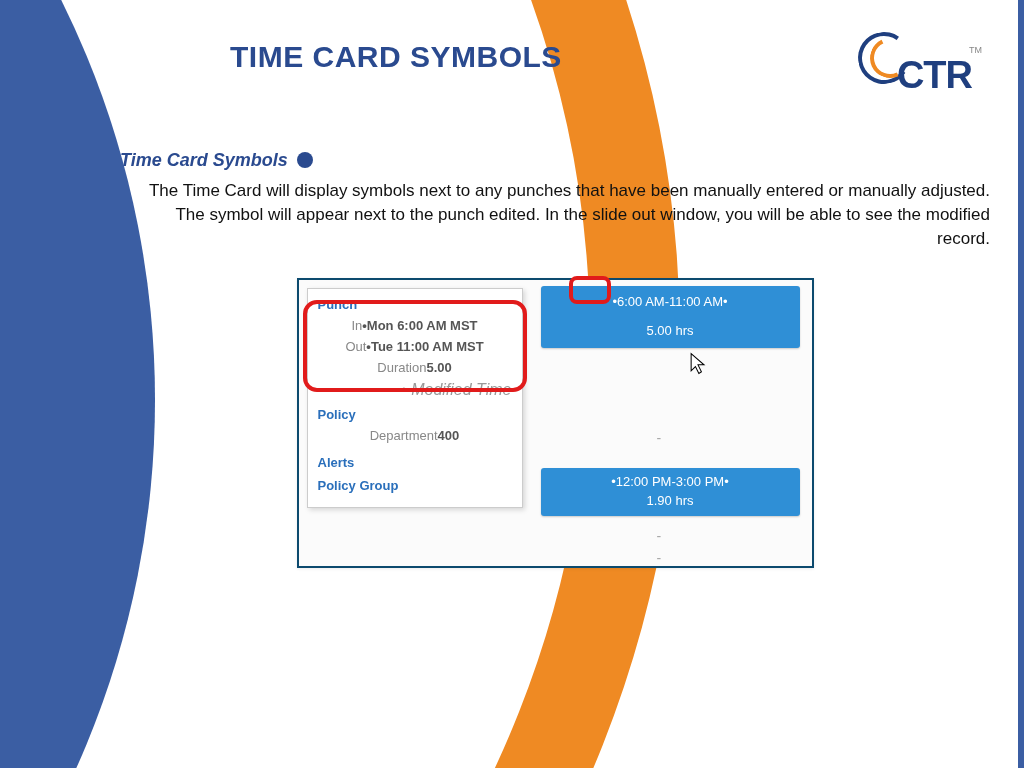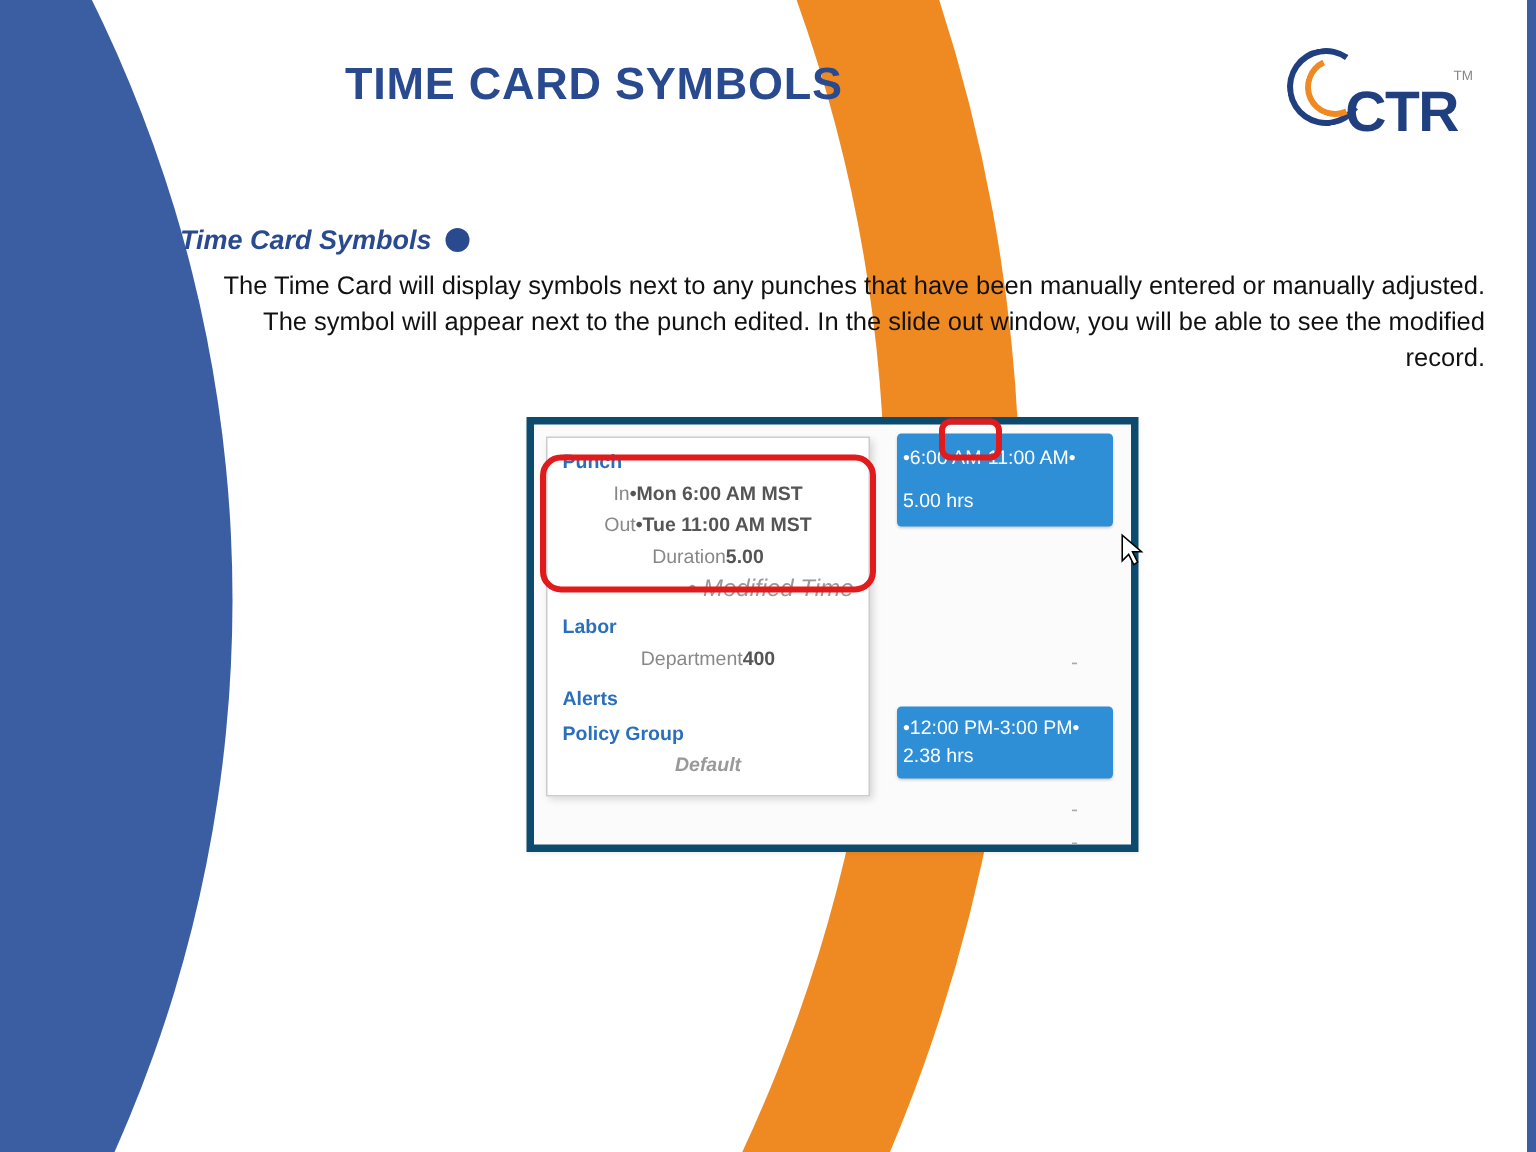--- a/index.html
+++ b/index.html
@@ -103,23 +103,23 @@
     font-size: 17px;
     line-height: 1.4;
     color: #111;
     max-width: 890px;
     text-align: right;
   }
 
   
   .shot {
     position: relative;
-    width: 408px; height: 290px;
+    width: 517px; height: 290px;
     margin: 28px auto 0 auto;
-    border: 5px solid #0c4a6e;
+    border: 2px solid #0c4a6e;
     background: #fbfbfb;
     box-shadow: 0 1px 3px rgba(0,0,0,0.08);
   }
   .panel {
     position: absolute;
     left: 8px; top: 8px;
     width: 216px;
     background: #fff;
     border: 1px solid #ccc;
     box-shadow: 2px 2px 5px rgba(0,0,0,0.15);
@@ -135,21 +135,21 @@
   .panel .row .val.light { color: #999; font-weight: 600; font-style: italic; }
   .panel .legend { text-align: right; color: #999; font-style: italic; font-size: 16px; margin-top: 2px; }
 
   .timeline { position: absolute; left: 230px; top: 0; right: 0; bottom: 0; }
   .entry {
     position: absolute;
     left: 12px; right: 12px;
     background: #2f8fd6;
     color: #fff;
     border-radius: 3px;
-    text-align: left;
+    text-align: center;
     font-size: 13px;
     padding: 8px 4px 10px 4px;
     box-shadow: 0 1px 2px rgba(0,0,0,0.2);
   }
   .entry .times { font-size: 13px; }
   .entry .hrs { font-size: 13px; margin-top: 14px; }
   .entry.small { padding: 6px 4px 8px 4px; font-size: 12px; }
   .entry.small .hrs { margin-top: 4px; }
 
   .highlight {
@@ -203,43 +203,39 @@
         <div class="row">
           <span class="label">Out</span>
           <span class="val">•Tue 11:00 AM MST</span>
         </div>
         <div class="row">
           <span class="label">Duration</span>
           <span class="val">5.00</span>
         </div>
         <div class="legend">• Modified Time</div>
 
-        <div class="hdr">Labor</div>
+        <div class="hdr">Policy</div>
         <div class="row">
           <span class="label">Department</span>
           <span class="val">400</span>
         </div>
 
         <div class="hdr">Alerts</div>
 
         <div class="hdr">Policy Group</div>
-        <div class="row">
-          <span class="label"></span>
-          <span class="val light">Default</span>
-        </div>
       </div>
 
       <div class="timeline">
         <div class="entry" style="top:6px;">
           <div class="times">•6:00 AM-11:00 AM•</div>
           <div class="hrs">5.00 hrs</div>
         </div>
         <div class="entry small" style="top:188px;">
           <div class="times">•12:00 PM-3:00 PM•</div>
-          <div class="hrs">2.38 hrs</div>
+          <div class="hrs">1.90 hrs</div>
         </div>
 
         <svg class="cursor" style="left:160px; top:72px;" viewBox="0 0 20 28">
           <path d="M2 2 L2 22 L7 17 L11 25 L14 23 L10 15 L17 15 Z" fill="#fff" stroke="#000" stroke-width="1.2"></path>
         </svg>
 
         <span class="dash" style="left:128px; top:150px;">-</span>
         <span class="dash" style="left:128px; top:248px;">-</span>
         <span class="dash" style="left:128px; top:270px;">-</span>
       </div>

